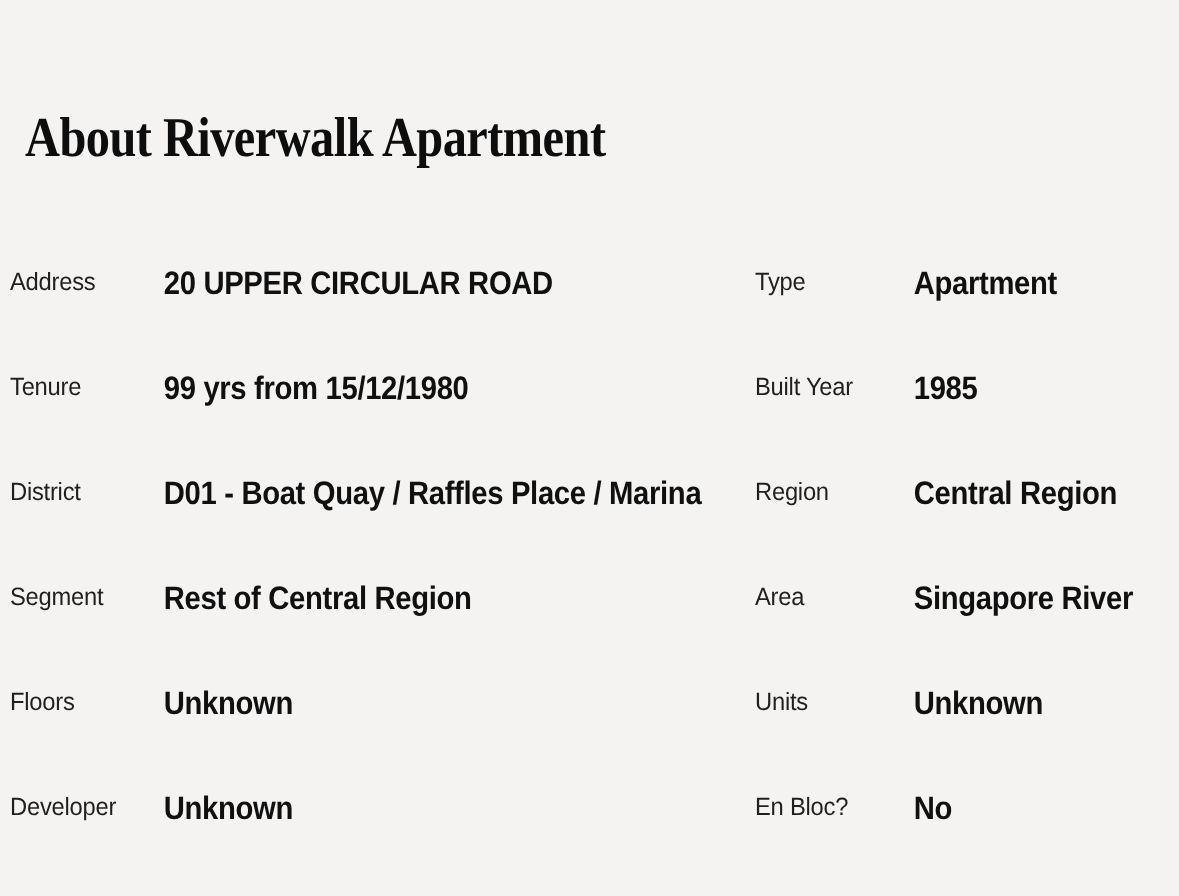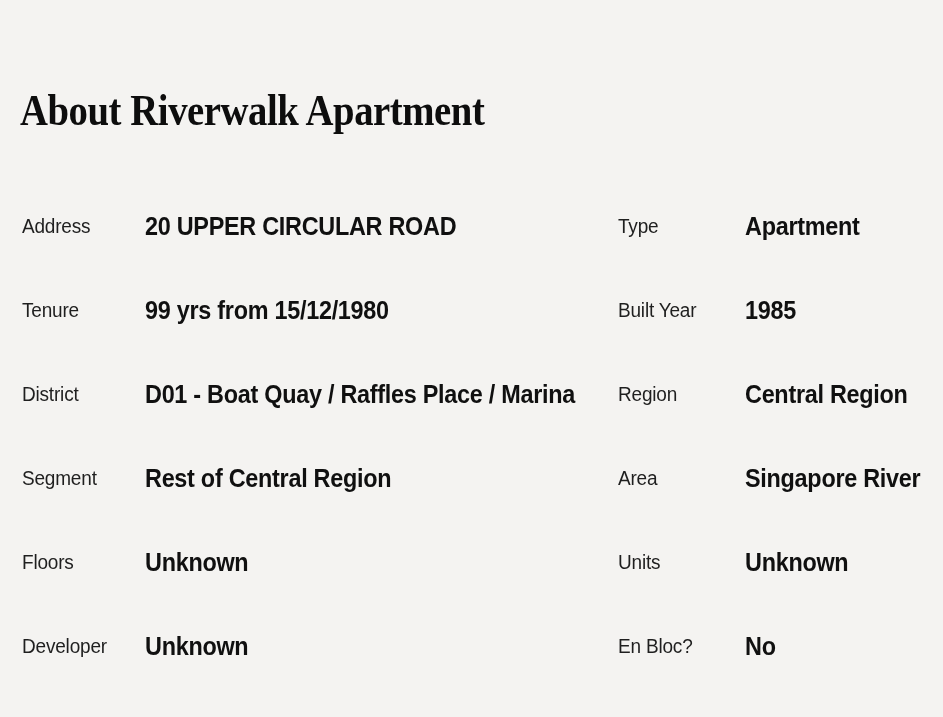--- a/index.html
+++ b/index.html
@@ -26,21 +26,21 @@
     line-height: 1;
     font-weight: 600;
     letter-spacing: -0.5px;
     color: #0d0d0d;
     transform: scaleX(0.86);
     transform-origin: left center;
     white-space: nowrap;
   }
   .details-grid {
     margin-top: 51px;
-    padding: 0 22px;
+    padding: 0 8px;
     display: grid;
     grid-template-columns: 123px 473px 127px 1fr;
     grid-auto-rows: 84px;
     align-items: center;
   }
   .detail-row {
     display: contents;
   }
   .cell {
     white-space: nowrap;

